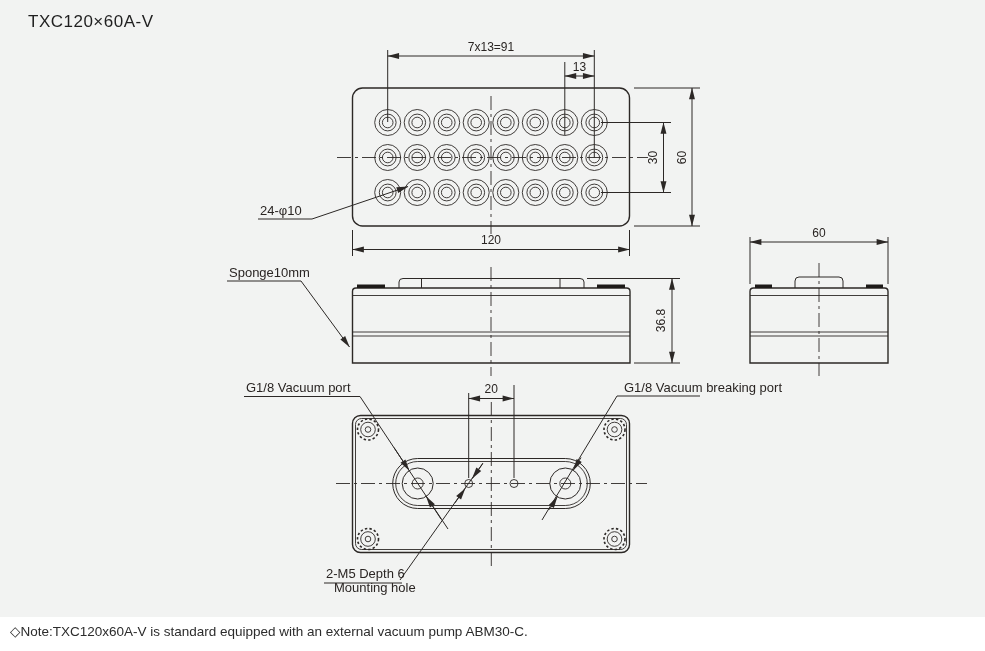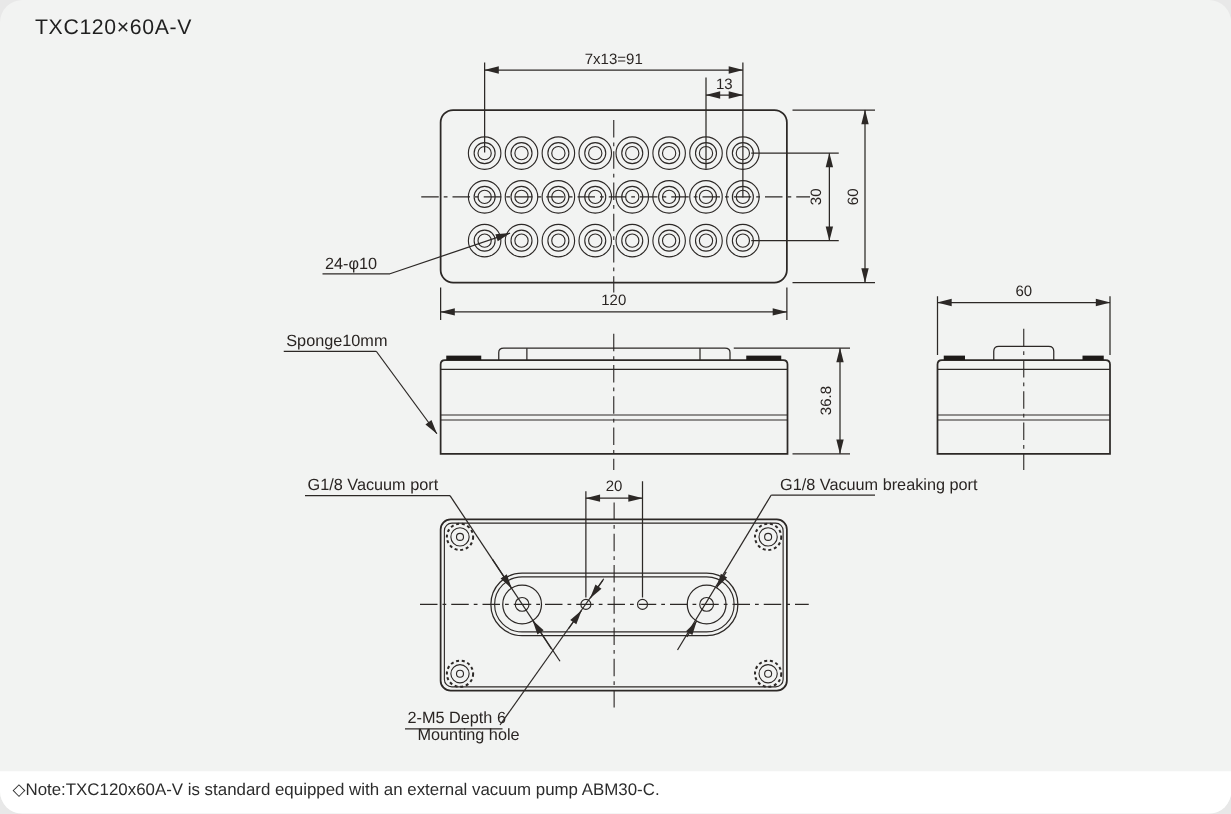--- a/index.html
+++ b/index.html
@@ -1,17 +1,17 @@
 <!DOCTYPE html>
 <html><head>
 <meta charset="utf-8">
 <style>
   html,body{margin:0;padding:0;background:#e8e8e8;}
   #stage{position:relative;width:985px;height:651px;background:#f2f3f2;overflow:hidden;
-         font-family:"Liberation Sans", sans-serif;border-radius:18px;}
+         font-family:"Liberation Sans", sans-serif;}
   #title{position:absolute;left:28px;top:12px;font-size:17px;color:#1f1f1f;letter-spacing:.5px;}
   #drawing{position:absolute;left:0;top:0;}
   #note-strip{position:absolute;left:0;top:617px;width:985px;height:34px;background:#ffffff;}
   #note-text{position:absolute;left:10px;top:0;line-height:30px;font-size:13.5px;color:#2c2c2c;}
   text{font-family:"Liberation Sans", sans-serif;fill:#2a2523;}
   .d{font-size:12px;}
   .lbl{font-size:13px;}
   .ln{stroke:#2c2826;stroke-width:1;fill:none;}
   .ln2{stroke:#2c2826;stroke-width:1.4;fill:none;}
   .thin{stroke:#2c2826;stroke-width:.9;fill:none;}

